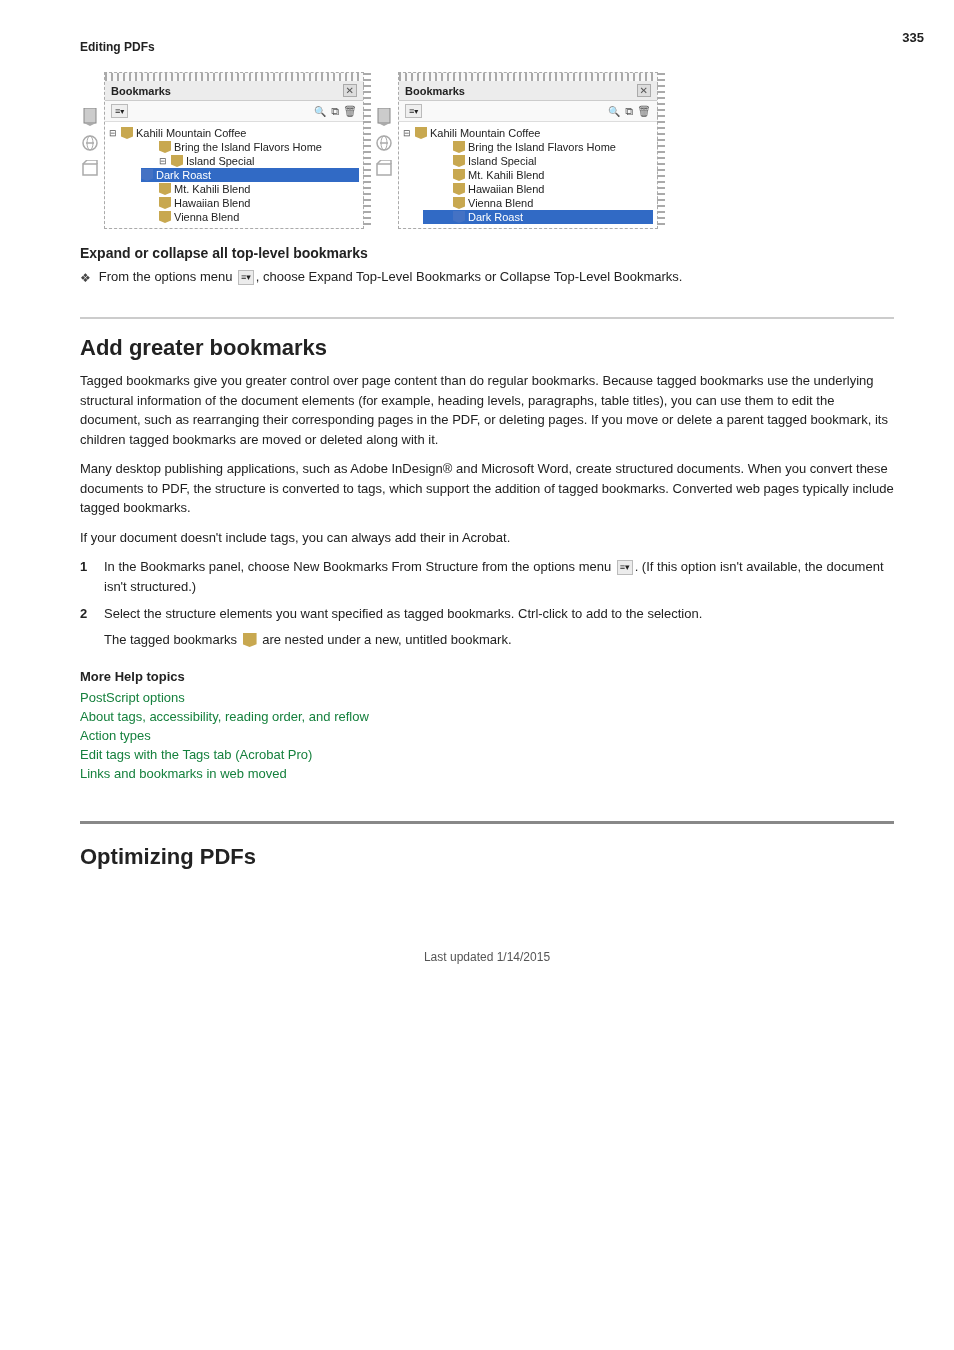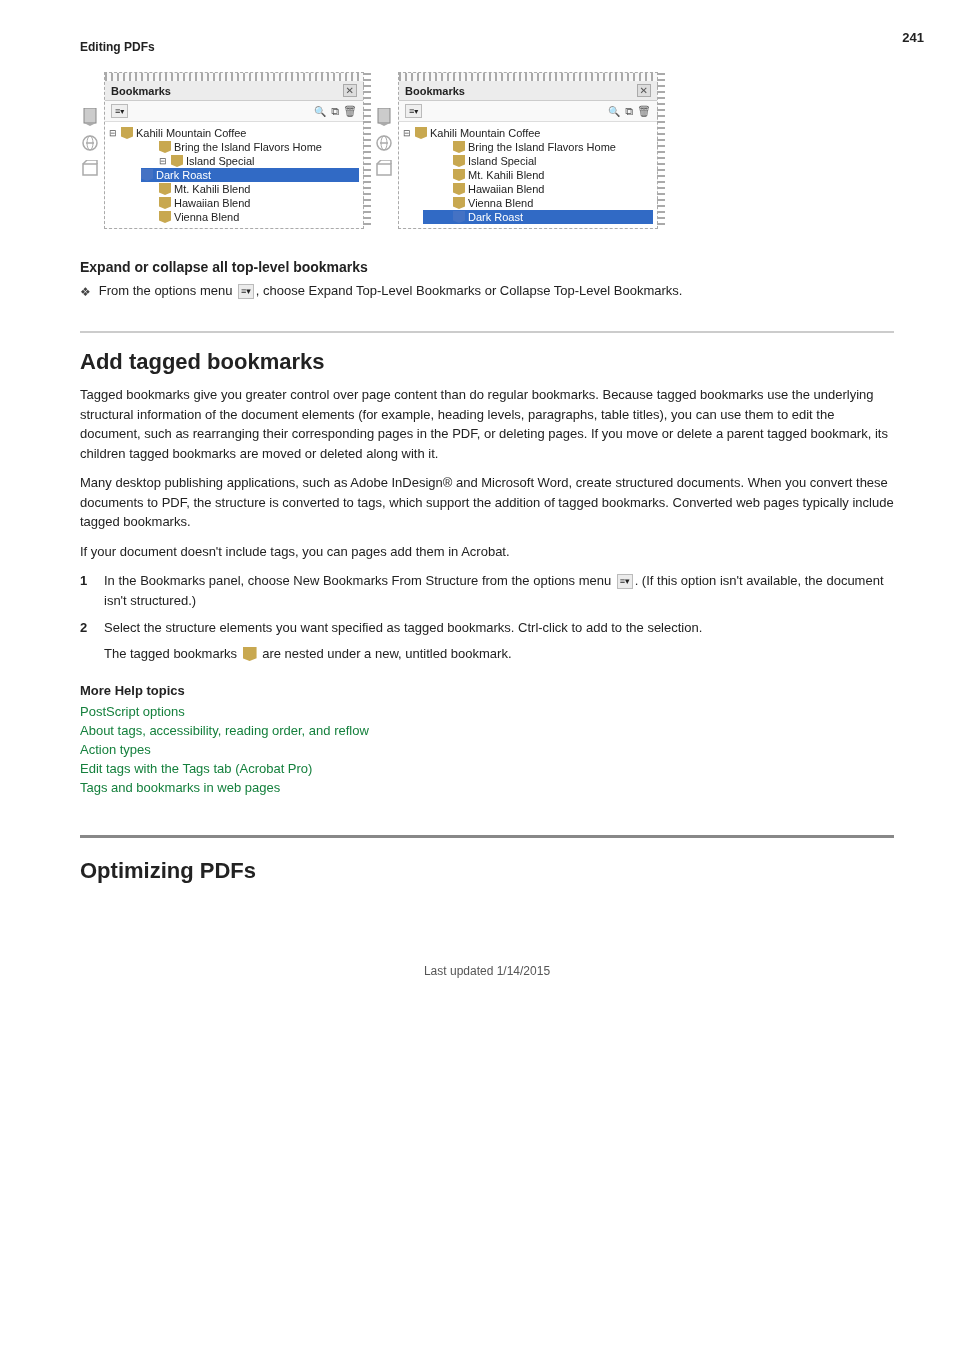--- a/index.html
+++ b/index.html
@@ -33,21 +33,21 @@
       font-size: 12px;
       font-weight: bold;
       color: #222;
       margin-bottom: 18px;
     }
 
     
     .panels-row {
       display: flex;
       gap: 10px;
-      margin-bottom: 30px;
+      margin-bottom: 16px;
     }
 
     .bookmark-panel {
       width: 260px;
       border: 1px solid #aaa;
       background: #f9f9f9;
       position: relative;
       font-size: 11px;
     }
 
@@ -283,21 +283,21 @@
 
     .panel-dotted-border {
       border: 1px dashed #aaa;
     }
   </style>
 </head>
 <body>
 
 <div class="page-container">
 
-  <div class="page-number">241</div>
+  <div class="page-number">335</div>
 
   <div class="section-label">Editing PDFs</div>
 
   <div class="panels-row">
 
     <div class="panel-with-sidebar">
       <div class="panel-sidebar-icons">
         <div class="sidebar-icon-item">
           <svg width="16" height="18" viewBox="0 0 16 18">
             <rect x="2" y="0" width="12" height="15" fill="#ccc" stroke="#888" stroke-width="1"></rect>
@@ -465,32 +465,32 @@
   </div>
 
   <div class="subsection-heading">Expand or collapse all top-level bookmarks</div>
   <div class="bullet-item">
     <span class="bullet-diamond">❖</span>
     <span>
       From the options menu <span class="inline-icon">≡▾</span>, choose Expand Top-Level Bookmarks or Collapse Top-Level Bookmarks.
     </span>
   </div>
 
-  <div class="main-section-heading">Add tagged bookmarks</div>
+  <div class="main-section-heading">Add greater bookmarks</div>
 
   <div class="body-text">
     Tagged bookmarks give you greater control over page content than do regular bookmarks. Because tagged bookmarks use the underlying structural information of the document elements (for example, heading levels, paragraphs, table titles), you can use them to edit the document, such as rearranging their corresponding pages in the PDF, or deleting pages. If you move or delete a parent tagged bookmark, its children tagged bookmarks are moved or deleted along with it.
   </div>
 
   <div class="body-text">
     Many desktop publishing applications, such as Adobe InDesign® and Microsoft Word, create structured documents. When you convert these documents to PDF, the structure is converted to tags, which support the addition of tagged bookmarks. Converted web pages typically include tagged bookmarks.
   </div>
 
   <div class="body-text">
-    If your document doesn't include tags, you can pages add them in Acrobat.
+    If your document doesn't include tags, you can always add their in Acrobat.
   </div>
 
   <div class="numbered-item">
     <span class="num-label">1</span>
     <span>
       In the Bookmarks panel, choose New Bookmarks From Structure from the options menu <span class="inline-icon">≡▾</span>. (If this option isn't available, the document isn't structured.)
     </span>
   </div>
 
   <div class="numbered-item">
@@ -504,21 +504,21 @@
       </div>
     </div>
   </div>
 
   <div class="more-help-heading">More Help topics</div>
 
   <a class="help-link" href="#">PostScript options</a>
   <a class="help-link" href="#">About tags, accessibility, reading order, and reflow</a>
   <a class="help-link" href="#">Action types</a>
   <a class="help-link" href="#">Edit tags with the Tags tab (Acrobat Pro)</a>
-  <a class="help-link" href="#">Tags and bookmarks in web pages</a>
+  <a class="help-link" href="#">Links and bookmarks in web moved</a>
 
   <div style="margin-top:40px; padding-top:20px; border-top:3px solid #888;">
     <div style="font-size:22px; font-weight:bold; color:#222; margin-bottom:10px;">Optimizing PDFs</div>
   </div>
 
   <div class="footer-text">Last updated 1/14/2015</div>
 
 </div>
 
 </body></html>

